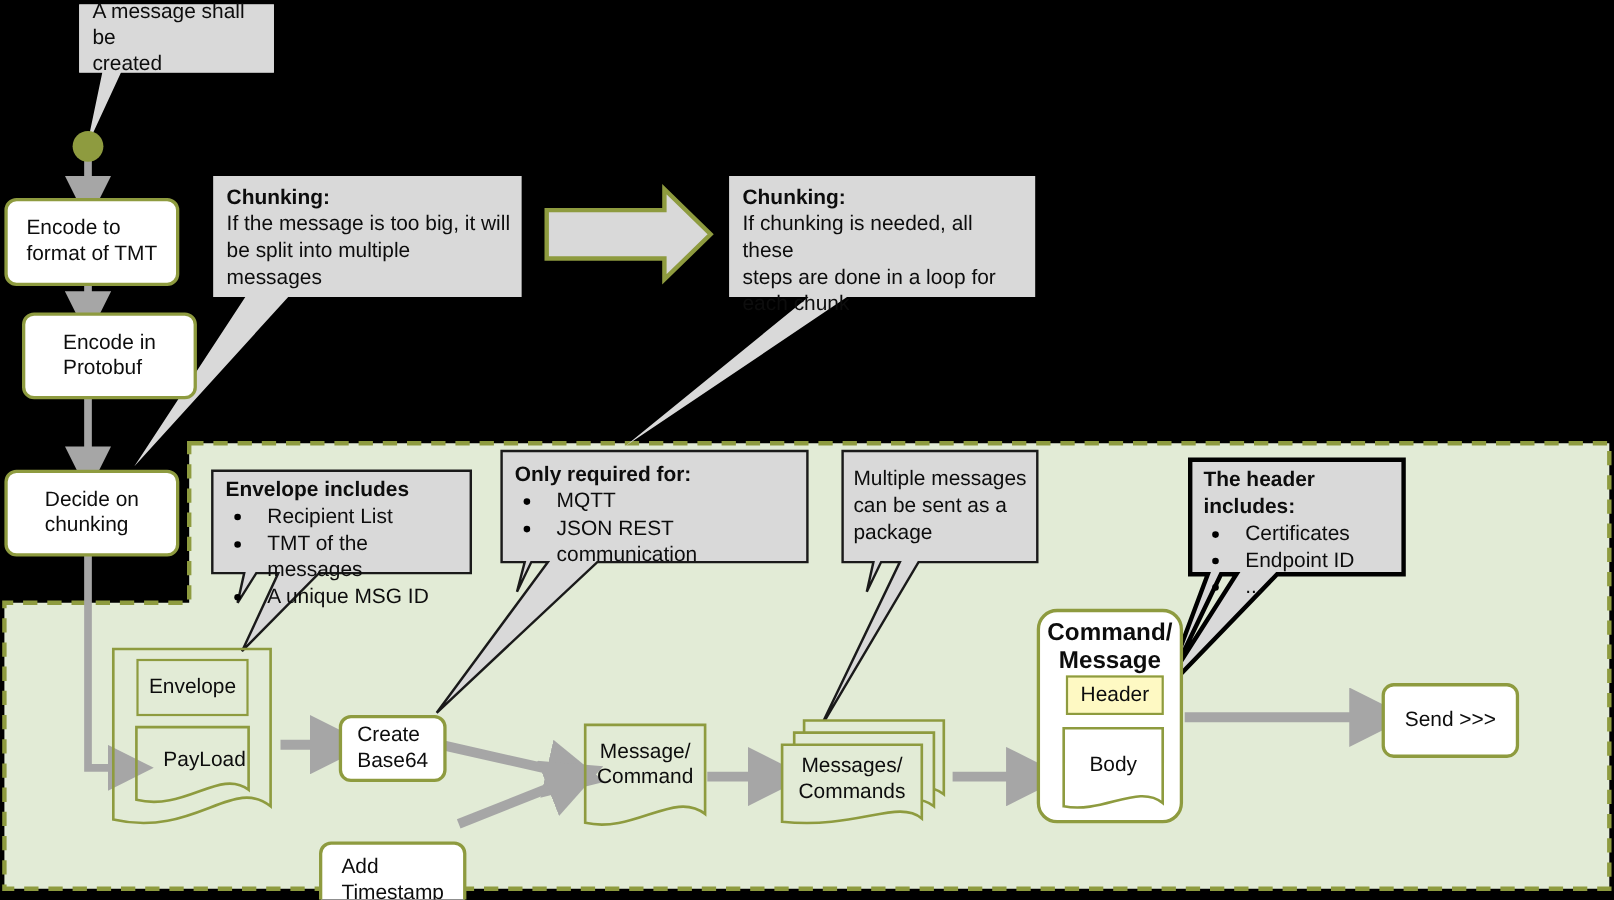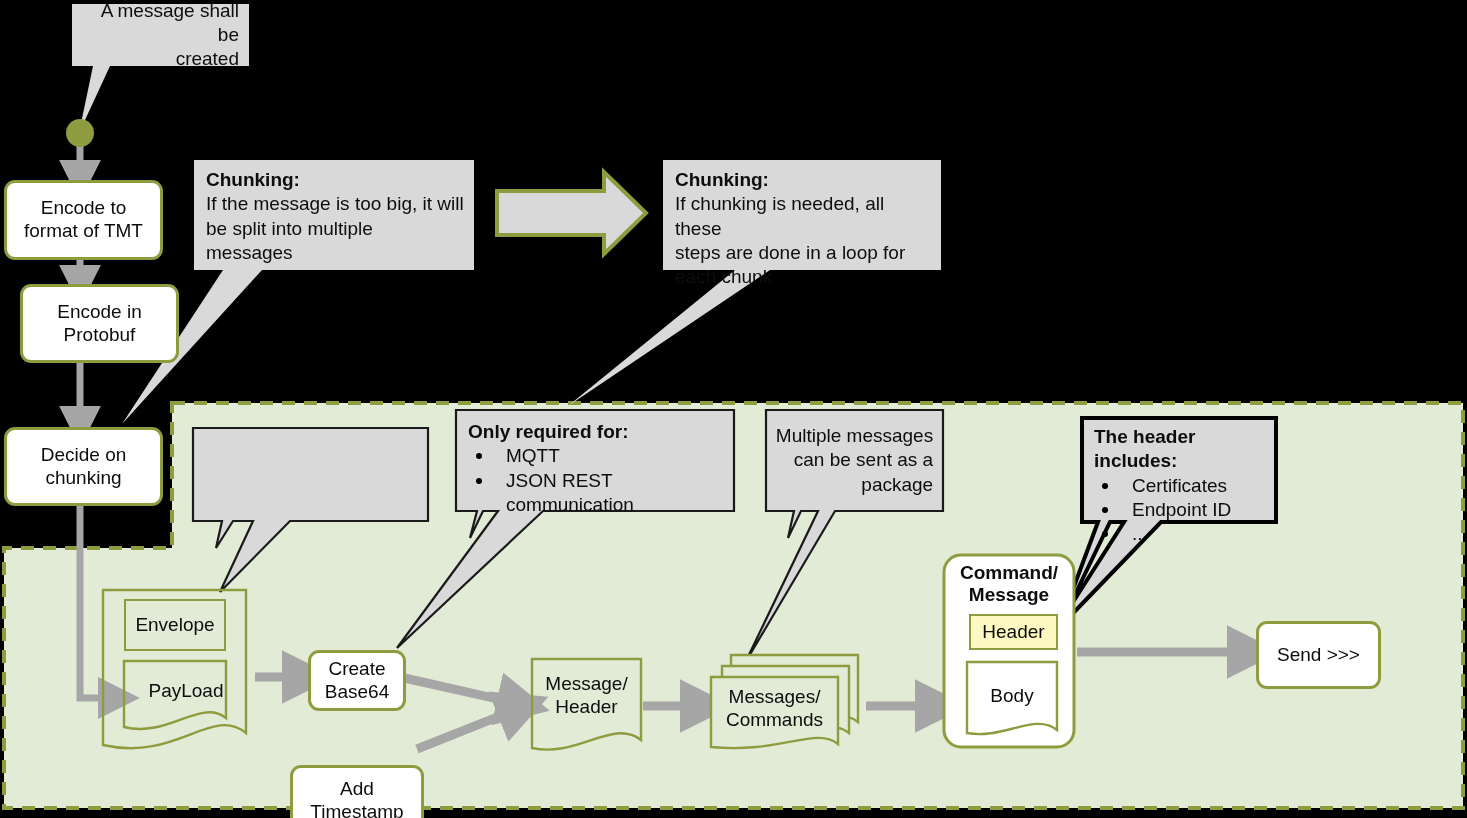--- a/index.html
+++ b/index.html
@@ -12,21 +12,21 @@
   }
   #svgLayer{position:absolute;left:0;top:0;width:1467px;height:818px;}
 
   
   .procBox{
     position:absolute;
     background:#FFFFFF;
     border:3px solid #8E9B3F;
     border-radius:11px;
     display:flex;align-items:center;justify-content:center;
-    text-align:center;
+    text-align:left;
     font-size:19px;color:#0d0d0d;line-height:1.2;
     white-space:pre-line;
   }
 
   
   .callout{
     position:absolute;
     background:#D9D9D9;
     box-sizing:border-box;
     color:#0d0d0d;
@@ -35,39 +35,39 @@
   }
   .callout.noborder{border:none;}
   .callout .ttl{font-weight:bold;display:block;}
   .callout ul{margin:0;padding:0;list-style:none;}
   .callout li{position:relative;padding-left:38px;}
   .callout li:before{
     content:"";position:absolute;left:8px;top:9px;
     width:6px;height:6px;border-radius:50%;background:#000;
   }
   .callout .pad{padding:8px 10px 8px 12px;}
-  .callout.center{text-align:right;}
+  .callout.center{text-align:left;}
   .docLabel{
     position:absolute;left:0;right:0;
     display:flex;align-items:center;justify-content:center;
     text-align:center;font-size:19px;color:#0d0d0d;line-height:1.2;
     white-space:pre-line;pointer-events:none;
   }
 
   
   .rectShape{
     position:absolute;
     border:2px solid #8E9B3F;
     box-sizing:border-box;
     display:flex;align-items:center;justify-content:center;
     font-size:19px;color:#0d0d0d;
   }
 
   .cmdTitle{
-    position:absolute;text-align:center;font-weight:bold;font-size:19px;
+    position:absolute;text-align:center;font-weight:bold;font-size:22px;
     color:#0d0d0d;line-height:1.15;white-space:pre-line;
   }
 </style>
 </head>
 <body>
 
 <div id="root">
 
   <svg id="svgLayer" viewBox="0 0 1467 818">
     <defs>
@@ -146,20 +146,30 @@
 
   <div class="callout noborder" style="left:663px;top:160px;width:278px;height:110px;">
     <div class="pad">
       <span class="ttl">Chunking:</span>
       <span style="white-space:pre-line;">If chunking is needed, all these
 steps are done in a loop for
 each chunk</span>
     </div>
   </div>
 
+  <div class="callout" style="left:193px;top:428px;width:235px;height:93px;background:none;border:none;">
+    <div class="pad" style="padding-top:6px;">
+      <span class="ttl">Envelope includes</span>
+      <ul>
+        <li>Recipient List</li>
+        <li>TMT of the messages</li>
+        <li>A unique MSG ID</li>
+      </ul>
+    </div>
+  </div>
 
   <div class="callout" style="left:456px;top:410px;width:278px;height:126px;background:none;border:none;">
     <div class="pad" style="padding-top:10px;">
       <span class="ttl">Only required for:</span>
       <ul>
         <li>MQTT</li>
         <li>JSON REST communication</li>
       </ul>
     </div>
   </div>
@@ -195,21 +205,21 @@
 
   <div class="docLabel" style="left:124px;top:679px;width:124px;height:24px;">PayLoad</div>
 
   <div class="procBox" style="left:308px;top:650px;width:92px;height:55px;">Create
 Base64</div>
 
   <div class="procBox" style="left:290px;top:718px;width:128px;height:65px;margin-top:47px;">Add
 Timestamp</div>
 
   <div class="docLabel" style="left:532px;top:673px;width:109px;height:46px;">Message/
-Header</div>
+Command</div>
 
   <div class="docLabel" style="left:711px;top:686px;width:127px;height:46px;">Messages/
 Commands</div>
 
   <div class="cmdTitle" style="left:952px;top:562px;width:114px;">Command/
 Message</div>
 
   <div class="rectShape" style="left:969px;top:614px;width:89px;height:36px;background:#fef9c3;">Header</div>
 
   <div class="docLabel" style="left:967px;top:684px;width:90px;height:24px;">Body</div>

